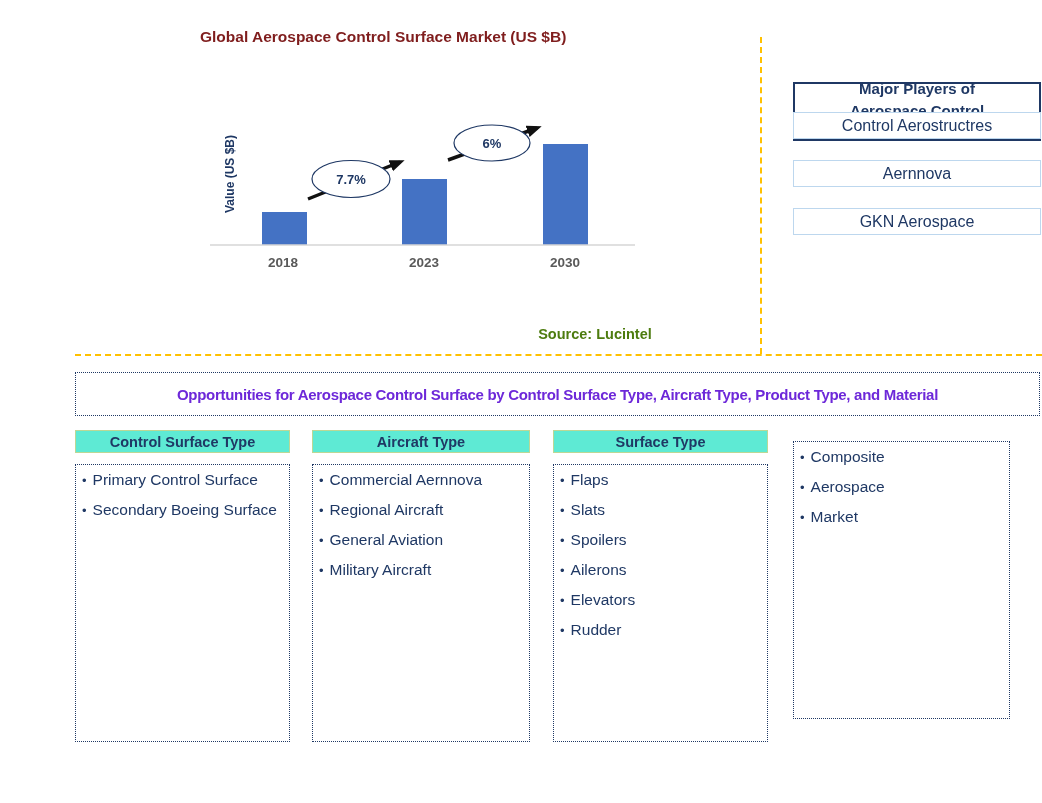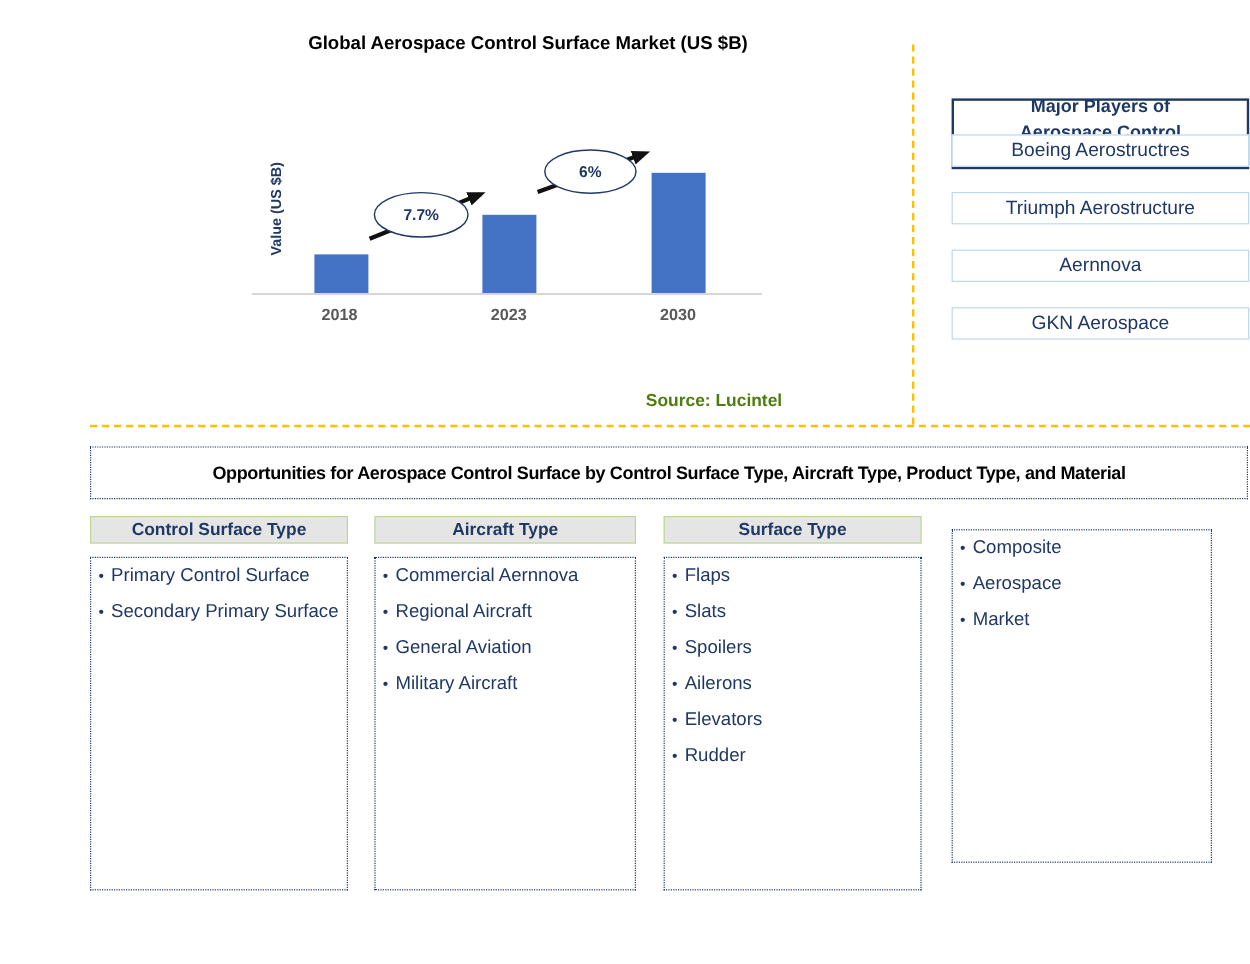--- a/index.html
+++ b/index.html
@@ -1,21 +1,21 @@
 <!DOCTYPE html>
 <html><head>
 <meta charset="utf-8">
 <style>
   html,body{margin:0;padding:0;background:#fff;}
   .canvas{position:relative;width:1042px;height:803px;background:#fff;
           font-family:"Liberation Sans",sans-serif;overflow:hidden;}
 
   
-  .chart-title{position:absolute;left:200px;top:28px;width:480px;text-align:center;
-               font-size:15.5px;font-weight:bold;color:#000000;}
+  .chart-title{position:absolute;left:200px;top:28px;width:480px;
+               font-size:15.5px;font-weight:bold;color:#7f1d1d;}
   .chart-svg{position:absolute;left:200px;top:105px;}
   .source-note{position:absolute;left:445px;top:326px;width:300px;text-align:center;
                font-size:14.5px;font-weight:bold;color:#4d7c0f;}
 
   
   .sep-v{position:absolute;left:760px;top:37px;height:317px;width:0;
          border-left:2px dashed #FFC000;}
   .sep-h{position:absolute;left:75px;top:354px;width:967px;height:0;
          border-top:2px dashed #FFC000;}
 
@@ -28,25 +28,25 @@
   .players-list{position:absolute;left:793px;top:112px;width:248px;}
   .player-box{box-sizing:border-box;width:248px;height:27px;margin-bottom:21px;
               border:1px solid #BDD7EE;background:#fff;
               display:flex;align-items:center;justify-content:center;
               font-size:16px;color:#1F3864;}
 
   
   .banner{position:absolute;left:75px;top:372px;width:965px;height:44px;
           box-sizing:border-box;border:1.5px dotted #1F3864;
           display:flex;align-items:center;justify-content:center;text-align:center;
-          font-size:15px;font-weight:bold;color:#000000;letter-spacing:-0.3px;}
+          font-size:15px;font-weight:bold;color:#6d28d9;letter-spacing:-0.3px;}
 
   
   .col{position:absolute;top:430px;}
-  .col-header{box-sizing:border-box;height:23px;background:#e5e5e5;border:1px solid #bcd795;
+  .col-header{box-sizing:border-box;height:23px;background:#5eead4;border:1px solid #bcd795;
               display:flex;align-items:center;justify-content:center;
               font-size:14.5px;font-weight:bold;color:#1F3864;}
   .col-box{box-sizing:border-box;margin-top:11px;height:278px;border:1.5px dotted #1F3864;
            padding:6px 4px 0 6px;overflow:hidden;background:#fff;}
   .li{display:flex;align-items:baseline;height:30px;white-space:nowrap;overflow:hidden;
       font-size:15.5px;color:#1F3864;}
   .bullet{font-size:13px;margin-right:6px;flex:0 0 auto;}
   .li-text{white-space:nowrap;}
 
   svg text{font-family:"Liberation Sans",sans-serif;}
@@ -88,38 +88,37 @@
     <text x="365" y="162" text-anchor="middle" font-size="13.5" font-weight="bold" fill="#595959">2030</text>
   </svg>
 
   <div class="source-note">Source: Lucintel</div>
 
   <div class="sep-v"></div>
   <div class="sep-h"></div>
 
   <div class="players-header">Major Players of Aerospace Control Surface Market</div>
   <div class="players-list">
-      <div class="player-box">Boeing Aerostructres</div>
-      <div class="player-box">Triumph Aerostructure</div>
+      <div class="player-box">Control Aerostructres</div>
       <div class="player-box">Aernnova</div>
       <div class="player-box">GKN Aerospace</div>
     </div>
 
   <div class="banner">Opportunities for Aerospace Control Surface by Control Surface Type, Aircraft Type, Product Type, and Material</div>
 
   <div class="col" style="left:75px;width:215px">
     <div class="col-header">Control Surface Type</div>
     <div class="col-box">
         <div class="li">
           <span class="bullet">•</span>
           <span class="li-text">Primary Control Surface</span>
         </div>
         <div class="li">
           <span class="bullet">•</span>
-          <span class="li-text">Secondary Primary Surface</span>
+          <span class="li-text">Secondary Boeing Surface</span>
         </div>
       </div>
   </div>
   <div class="col" style="left:312px;width:218px">
     <div class="col-header">Aircraft Type</div>
     <div class="col-box">
         <div class="li">
           <span class="bullet">•</span>
           <span class="li-text">Commercial Aernnova</span>
         </div>

